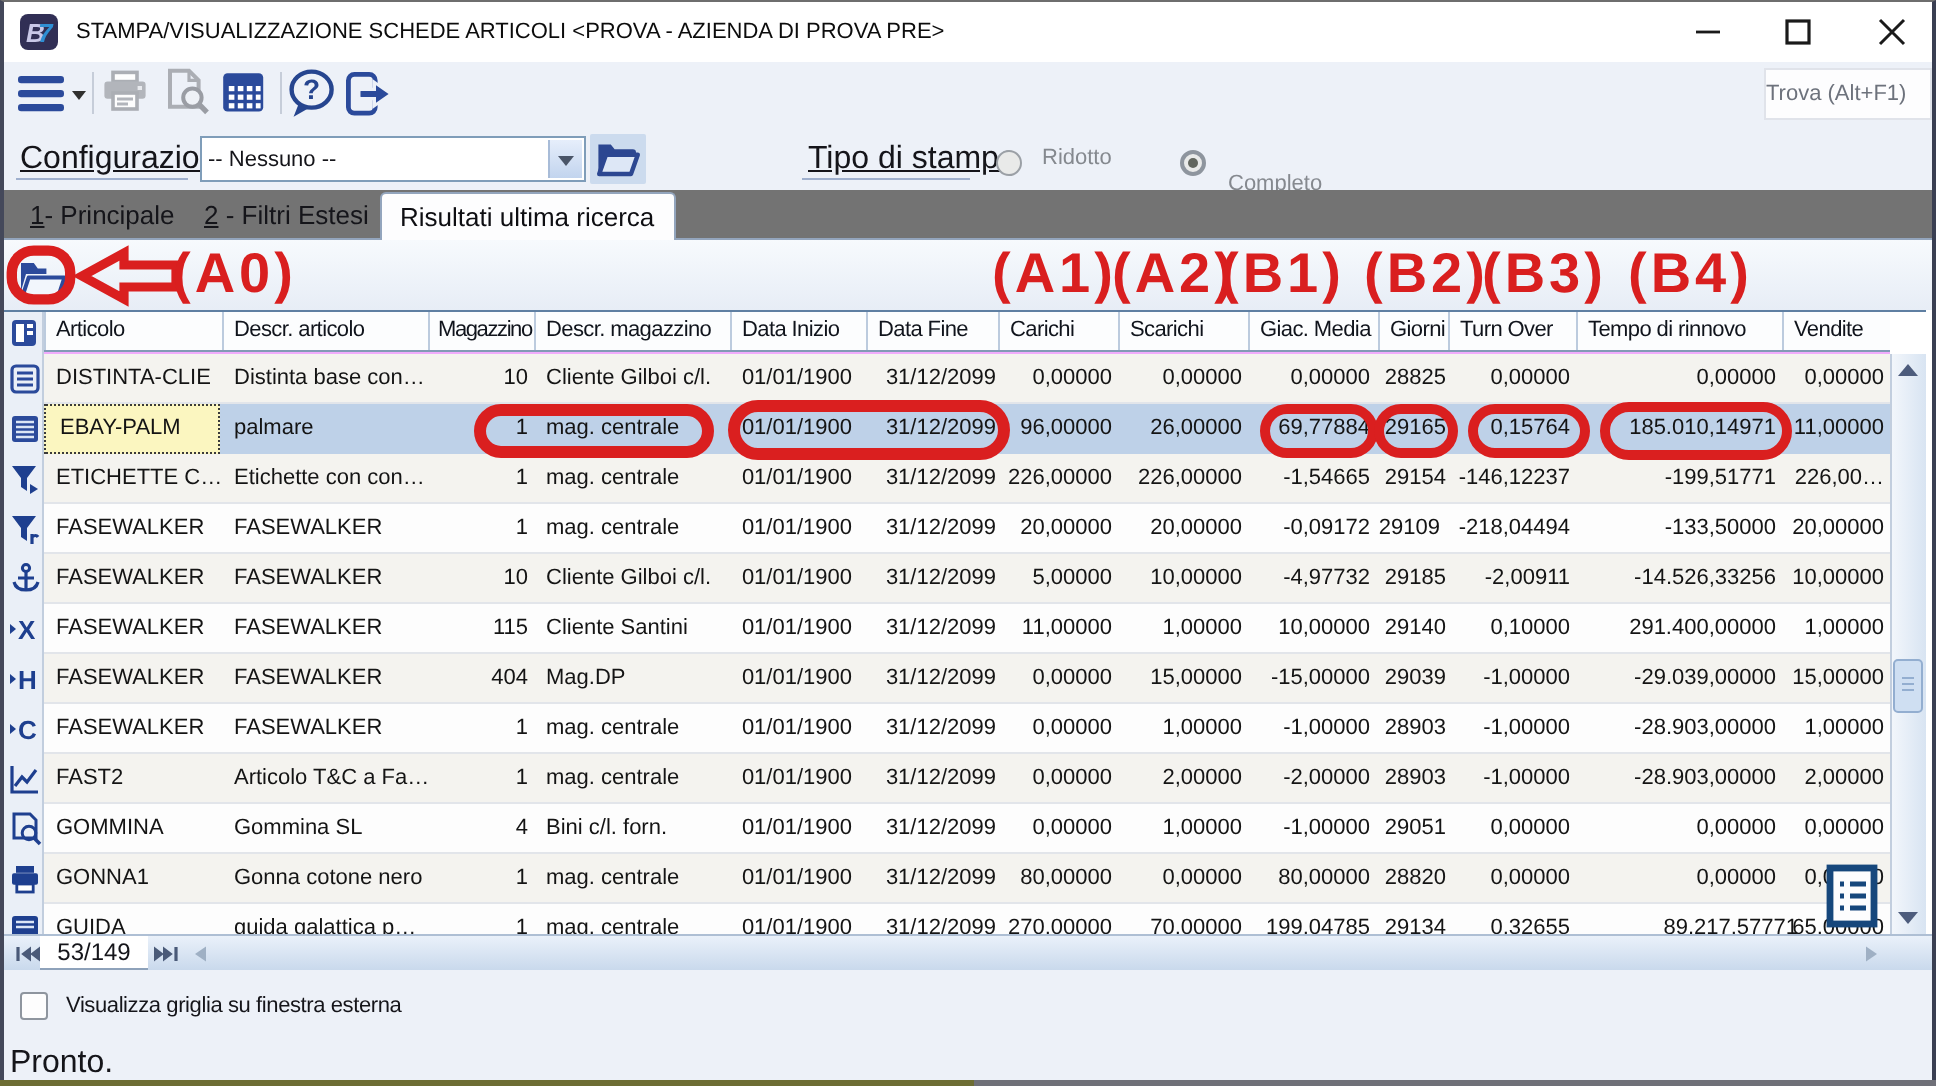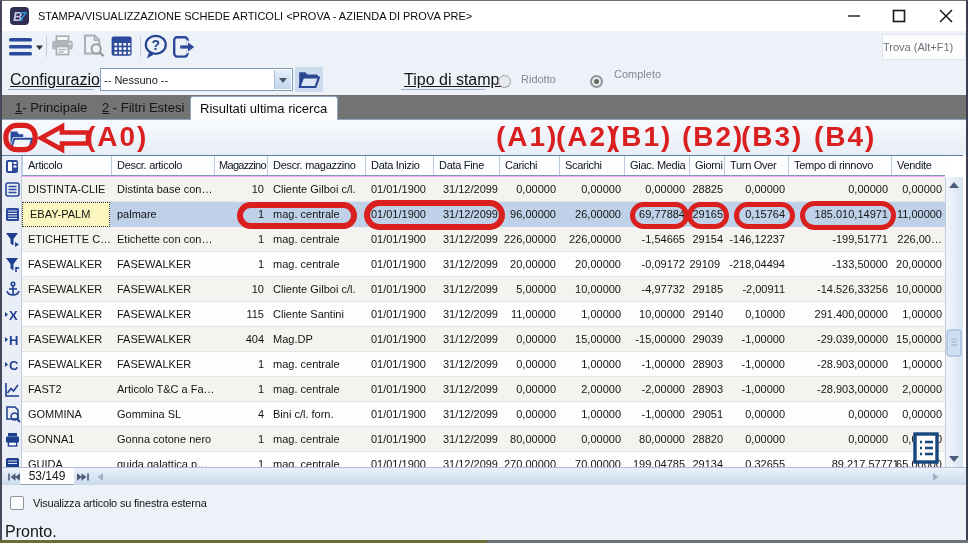--- a/index.html
+++ b/index.html
@@ -167,21 +167,21 @@
     <svg class="ico" style="margin:3px 0 0 3px" width="22" height="19" viewBox="0 0 22 19">
       <path d="M1.2,2.2 h6.2 l1.9,2.4 h9.1 a1.6,1.6 0 0 1 1.6,1.6 v2.2 H6.2 L2.9,17.5 H1.2 Z" fill="#2c4791"></path>
       <path d="M1.6,17 L5,7.4 H20.9 L17.5,17 Z" fill="#dde7f6" stroke="#2c4791" stroke-width="2.2" stroke-linejoin="round"></path>
     </svg>
   </div>
   <div class="ulabel" style="left:402px;top:9px">Tipo di stampa</div>
   <div class="uline" style="left:399px;top:27px;width:84px"></div>
   <div class="radio" style="left:496px;top:13px"></div>
   <div class="graylab" style="left:519px;top:11px">Ridotto</div>
   <div class="radio sel" style="left:588px;top:13px"></div>
-  <div class="graylab" style="left:612px;top:6px">Completo</div>
+  <div class="graylab" style="left:612px;top:24px">Completo</div>
 </div>
 
 <div id="tabrow">
   <div id="tabline"></div>
   <div class="tab" style="left:13px"><span style="text-decoration:underline">1</span>- Principale</div>
   <div class="tab" style="left:100px"><span style="text-decoration:underline">2</span> - Filtri Estesi</div>
   <div id="activetab">
       <span>Risultati ultima ricerca</span>
     </div>
 </div>
@@ -523,19 +523,19 @@
     </svg>
 </div>
 
 <svg class="abs" style="left:913px;top:432px;z-index:18" width="26" height="32" viewBox="0 0 26 32">
   <rect x="2" y="2" width="22" height="28" fill="#fdfdfe" stroke="#16477c" stroke-width="3.4"></rect>
   <path d="M7,10 h2 M12,10 h8 M7,16 h2 M12,16 h8 M7,22 h2 M12,22 h8" stroke="#16477c" stroke-width="2.6"></path>
 </svg>
 
 <div id="statusarea">
   <div id="chk"></div>
-  <div id="chklab">Visualizza articolo su finestra esterna</div>
+  <div id="chklab">Visualizza griglia su finestra esterna</div>
   <div id="pronto">Pronto.</div>
 </div>
 <div id="botborder">
     <span class="l"></span>
     <span class="r"></span>
   </div>
 
 </body></html>

